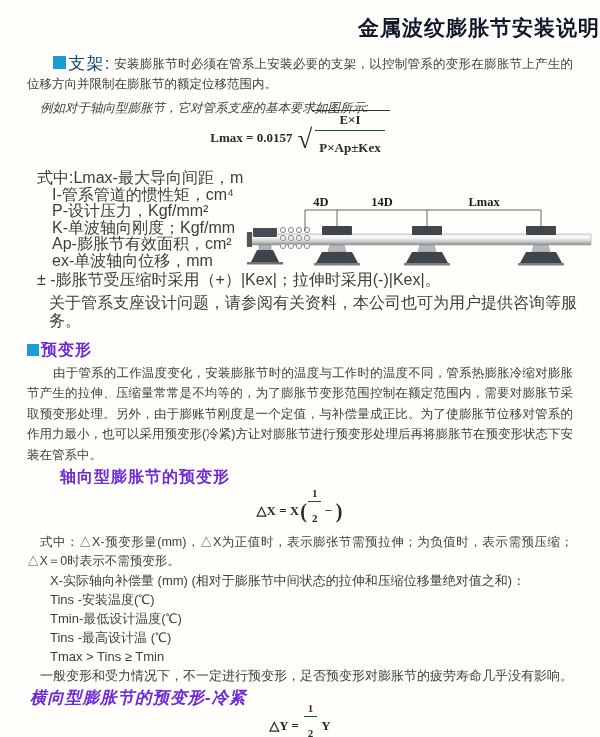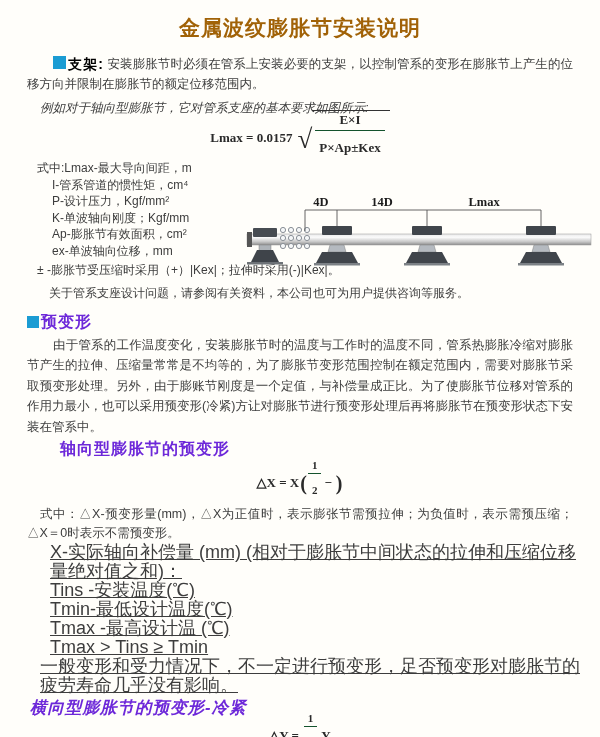--- a/index.html
+++ b/index.html
@@ -7,46 +7,46 @@
     position:relative;
     width:600px;height:737px;
     background:#fffefa;
     overflow:hidden;
     font-family:"Liberation Sans",sans-serif;
     color:#3d3d3d;
     box-sizing:border-box;
   }
   .title{
     margin:14px 0 0;
-    text-align:center;
+    text-align:right;
     font-size:21px;
     line-height:28px;
     font-weight:bold;
-    color:#a16207;
+    color:#0f172a;
     letter-spacing:1px;
   }
   .lead{
     margin:12px 27px 0;
     font-size:12.5px;
     line-height:20px;
     text-indent:26px;
     text-align:justify;
   }
   .bullet{
     display:inline-block;
     width:13px;height:13px;
     background:#1b9cd3;
     margin-right:2px;
     vertical-align:-1px;
   }
   .bullet.small{width:12px;height:12px;}
   .sec-head{
-    color:#000000;
-    font-size:14px;
-    font-weight:bold;
+    color:#0c4a6e;
+    font-size:17px;
+    font-weight:normal;
     letter-spacing:1px;
     vertical-align:-1px;
   }
   .example{
     margin:5px 27px 0;
     font-size:12.5px;
     line-height:19px;
     text-indent:13px;
     font-style:italic;
   }
@@ -59,23 +59,23 @@
   .formula1{margin-top:4px;height:32px;}
   .f-lhs{margin-right:5px;}
   .sqrt{display:inline-flex;align-items:center;}
   .rad{font-size:27px;font-weight:normal;line-height:1;transform:translateY(1px);}
   .radicand{display:inline-block;border-top:1.4px solid #333;padding:1px 5px 0 3px;}
   .frac{display:inline-block;vertical-align:middle;text-align:center;}
   .frac .num{display:block;padding:0 4px;line-height:1.25;}
   .frac .den{display:block;border-top:1px solid #14532d;padding:9px 4px;line-height:1.3;}
   .radicand .frac .num{padding-bottom:1px;}
   .defs{
-    margin:6px 20px 0 37px;
+    margin:16px 20px 0 37px;
     padding:0;list-style:none;
-    font-size:12px;line-height:16.5px;
+    font-size:16px;line-height:16.5px;
   }
   .defs li{white-space:nowrap;}
   .defs li.ind{padding-left:15px;}
   .defs li.pm{margin-top:3px;}
   .defs li.note-line{margin-top:5px;line-height:18px;padding-left:12px;white-space:normal;}
   .diagram{
     position:absolute;left:243px;top:190px;
     width:352px;height:96px;
   }
   .h2-blue{
@@ -102,21 +102,21 @@
   .minus{padding:0 3px;}
   .ital{font-style:italic;}
   .note{
     margin:4px 27px 0;
     font-size:12.5px;line-height:19px;
     text-indent:13px;text-align:justify;
   }
   .adefs{
     margin:0 20px 0 50px;
     padding:0;list-style:none;
-    font-size:18px;line-height:19px;text-decoration:underline;
+    font-size:13px;line-height:19px;
   }
   .adefs li.outdent{margin-left:-10px;}
   .formula3{margin-top:4px;height:30px;}
   .lastdef{
     margin:2px 20px 0 50px;
     font-size:12.5px;line-height:18px;
   }
   svg text{font-family:"Liberation Serif",serif;font-weight:bold;fill:#1c1c1c;}
 </style>
 </head>
@@ -236,21 +236,21 @@
     <span class="minus">−</span>
     <span class="paren">)</span>
   </div>
 
   <p class="note">式中：△X-预变形量(mm)，△X为正值时，表示膨张节需预拉伸；为负值时，表示需预压缩；△X＝0时表示不需预变形。</p>
 
   <ul class="adefs">
     <li>X-实际轴向补偿量 (mm) (相对于膨胀节中间状态的拉伸和压缩位移量绝对值之和)：</li>
     <li>Tins -安装温度(℃)</li>
     <li>Tmin-最低设计温度(℃)</li>
-    <li>Tmax -最高设计温 (℃)</li>
+    <li>Tins -最高设计温 (℃)</li>
     <li>Tmax &gt; Tins ≥ Tmin</li>
     <li class="outdent">一般变形和受力情况下，不一定进行预变形，足否预变形对膨胀节的疲劳寿命几乎没有影响。</li>
   </ul>
 
   <h3 class="h3-blue lateral">横向型膨胀节的预变形-冷紧</h3>
 
   <div class="formula formula3">
     <span class="f-lhs">△Y =</span>
     <span class="frac half">
       <span class="num">1</span>

